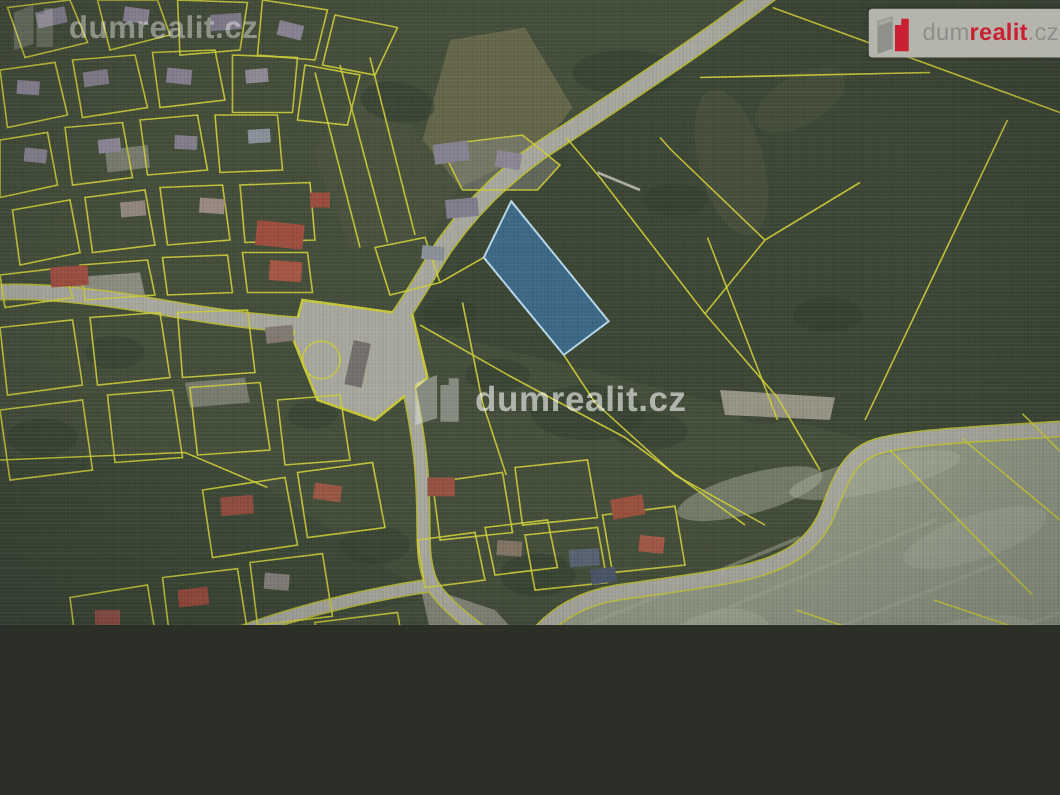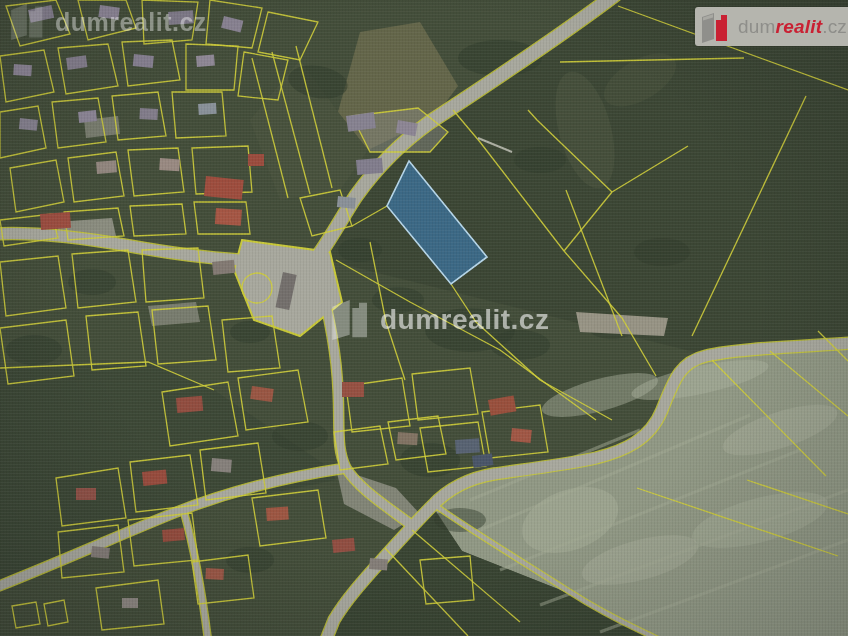--- a/index.html
+++ b/index.html
@@ -1,17 +1,17 @@
 <!DOCTYPE html>
 <html><head>
 <meta charset="utf-8">
 <style>
   html,body{margin:0;padding:0;background:#2b2f28;}
   .stage{
-    position:relative;width:848px;height:636px;overflow:hidden;
+    position:relative;width:848px;height:500px;overflow:hidden;
     font-family:"Liberation Sans","DejaVu Sans",sans-serif;
     background:#47523c;
   }
   .stage svg{position:absolute;inset:0;display:block;}
   .texture{
     position:absolute;inset:0;pointer-events:none;
     background-image:
       linear-gradient(rgba(18,22,30,.07),rgba(18,22,30,.07)),
       repeating-linear-gradient(0deg, rgba(255,255,255,.045) 0 1px, transparent 1px 3px),
       repeating-linear-gradient(90deg, rgba(0,0,0,.05) 0 1px, transparent 1px 3px),
@@ -28,21 +28,21 @@
   .wm-center{left:331px;top:296px;font-size:28px;color:rgba(255,255,255,.58);}
   .wm-center .wm-icon{width:40px;height:48px;opacity:.60;}
   .logo-band{
     position:absolute;left:695px;top:7px;width:158px;height:39px;
     background:#b5b5ae;border-radius:3px;
     display:flex;align-items:center;gap:7px;padding-left:6px;box-sizing:border-box;
     box-shadow:0 0 3px rgba(0,0,0,.25);
   }
   .logo-band svg{position:static;width:30px;height:32px;flex:0 0 auto;}
   .logo-text{font-size:19px;letter-spacing:.2px;color:#8e8e8a;font-weight:500;line-height:1;}
-  .logo-text .lr{color:#c92133;font-weight:bold;font-style:italic;}
+  .logo-text .lr{color:#c92133;font-weight:bold;}
 </style>
 </head>
 <body>
 
 <div class="stage">
 
   <svg id="map" width="848" height="636" viewBox="0 0 848 636">
       <rect x="0" y="0" width="848" height="636" fill="#47523c"></rect>
       <polygon points="616,0 848,0 848,346 714,357 318,258 330,238 356,196 380,166 404,142 432,122 492,82 562,38" fill="#3f4a36" opacity="1"></polygon>
       <polygon points="432,505 470,480 524,471 572,463 616,452 650,435 668,408 679,374 706,357 780,350 848,343 848,636 654,636 558,589 462,551" fill="#9aa28c" opacity="1"></polygon>

